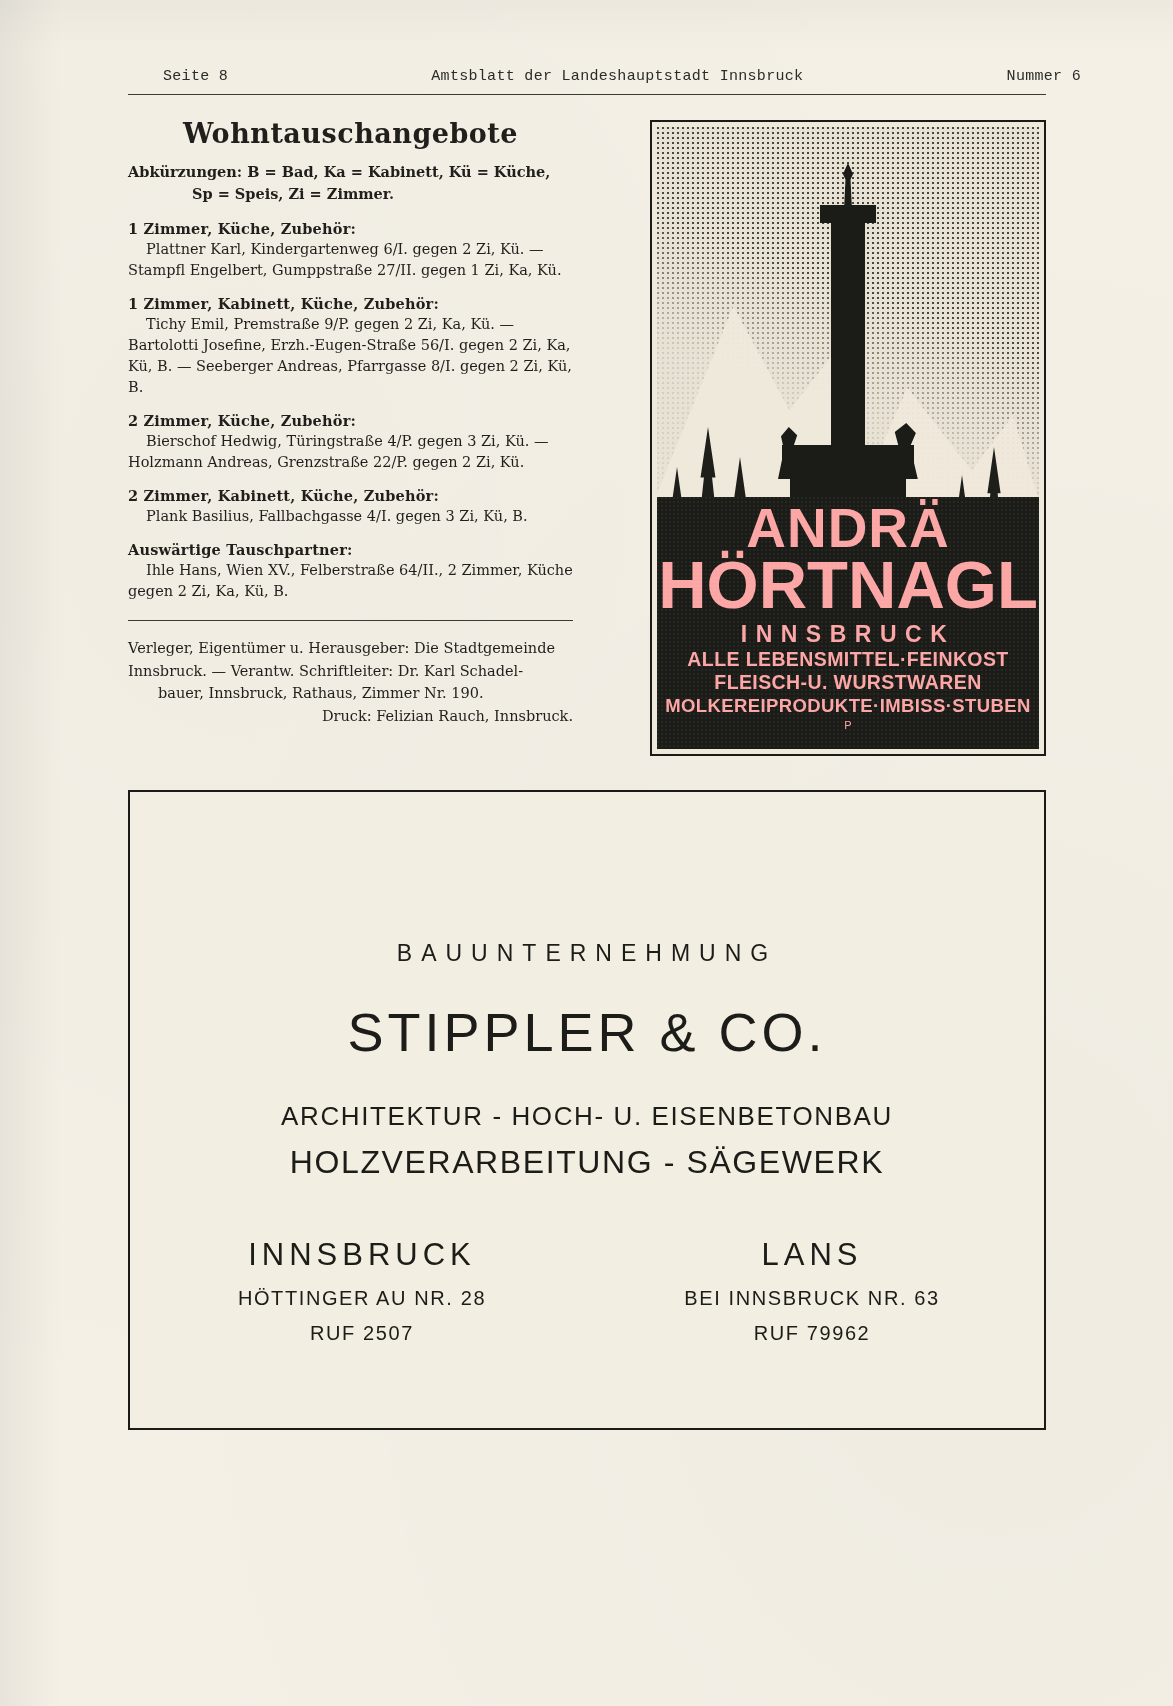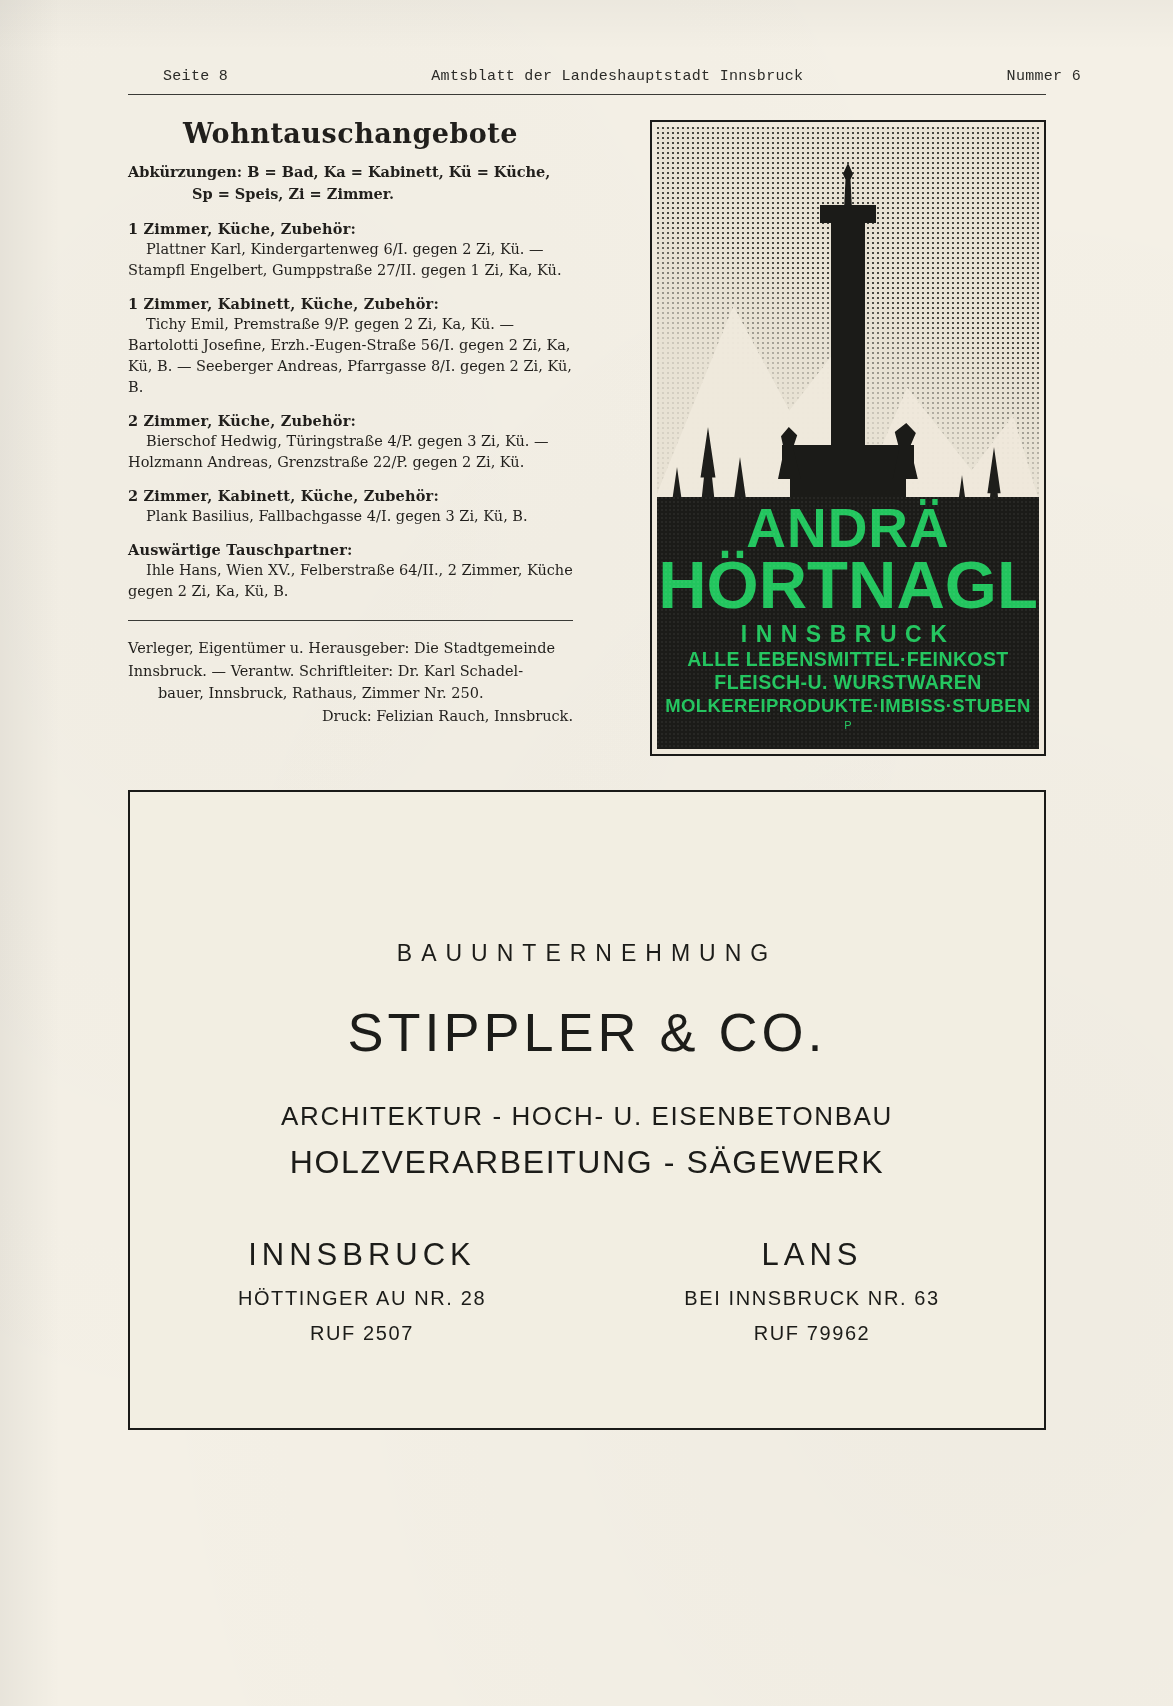--- a/index.html
+++ b/index.html
@@ -216,21 +216,21 @@
     right: 118px; top: 296px; width: 32px; height: 56px;
     background: #1b1b18;
     clip-path: polygon(54% 0%, 84% 18%, 66% 42%, 90% 100%, 12% 100%, 32% 46%, 18% 16%);
   }
 
   .ad-text-block {
     position: absolute;
     left: 0; right: 0; bottom: 0;
     height: 252px;
     background: #1b1b18;
-    color: #22c55e;
+    color: #fca5a5;
     text-align: center;
     padding-top: 4px;
     box-sizing: border-box;
   }
   .andra {
     font-family: "Liberation Sans", sans-serif;
     font-weight: bold;
     font-size: 55px;
     line-height: 0.92;
     letter-spacing: 1px;
@@ -381,21 +381,21 @@
   <div class="group">
     <h3>Auswärtige Tauschpartner:</h3>
     <p>Ihle Hans, Wien XV., Felberstraße 64/II., 2 Zimmer, Küche gegen 2 Zi, Ka, Kü, B.</p>
   </div>
 
   <div class="hr-thin"></div>
 
   <div class="imprint">
     <span>Verleger, Eigentümer u. Herausgeber: Die Stadtgemeinde</span>
     <span class="l2">Innsbruck.  —  Verantw. Schriftleiter: Dr. Karl Schadel-</span>
-    <span class="l3">bauer, Innsbruck, Rathaus, Zimmer Nr. 250.</span>
+    <span class="l3">bauer, Innsbruck, Rathaus, Zimmer Nr. 190.</span>
     <span class="l4">Druck: Felizian Rauch, Innsbruck.</span>
   </div>
 </div>
 
 <div class="ad-hoertnagl">
   <div class="ad-inner">
     <div class="sky"></div>
     <div class="sky-light"></div>
     <div class="mtn-a"></div>
     <div class="mtn-b"></div>

